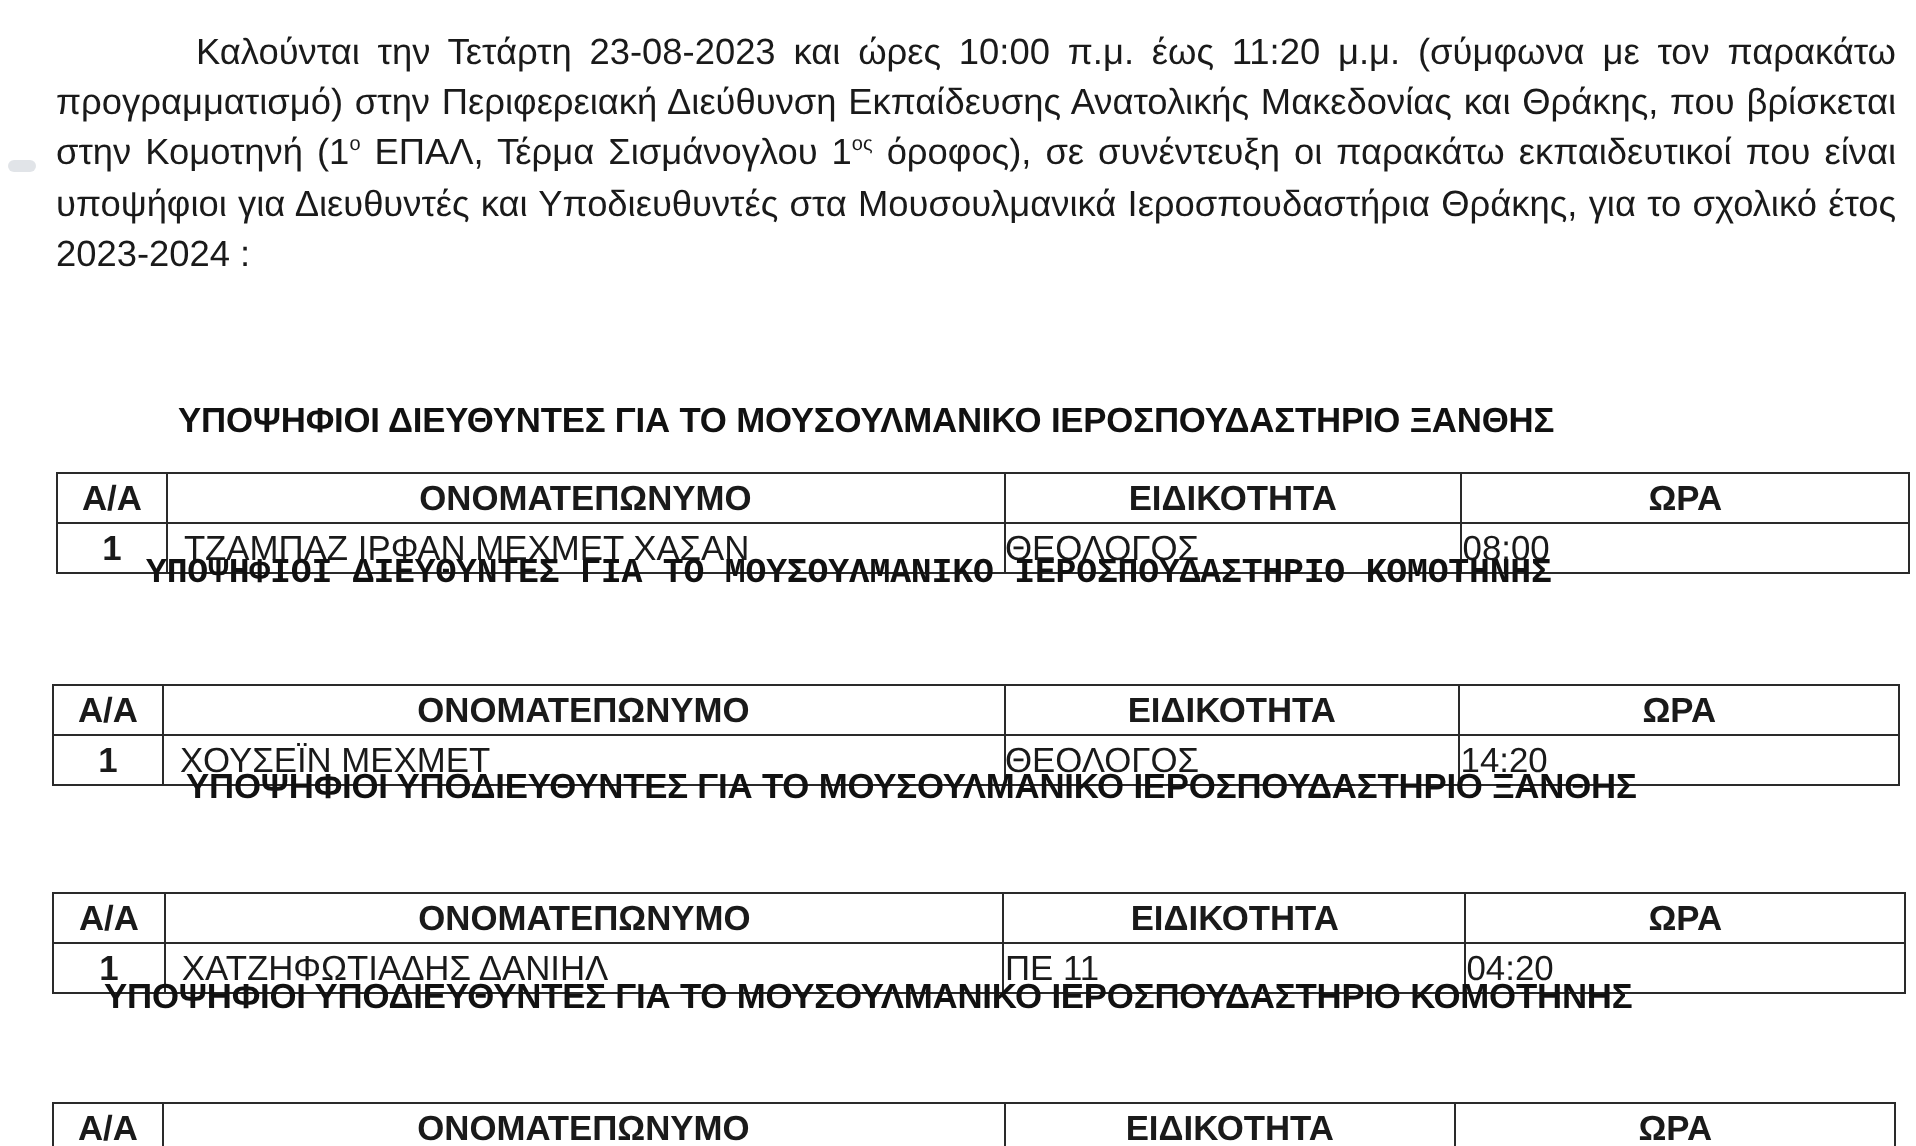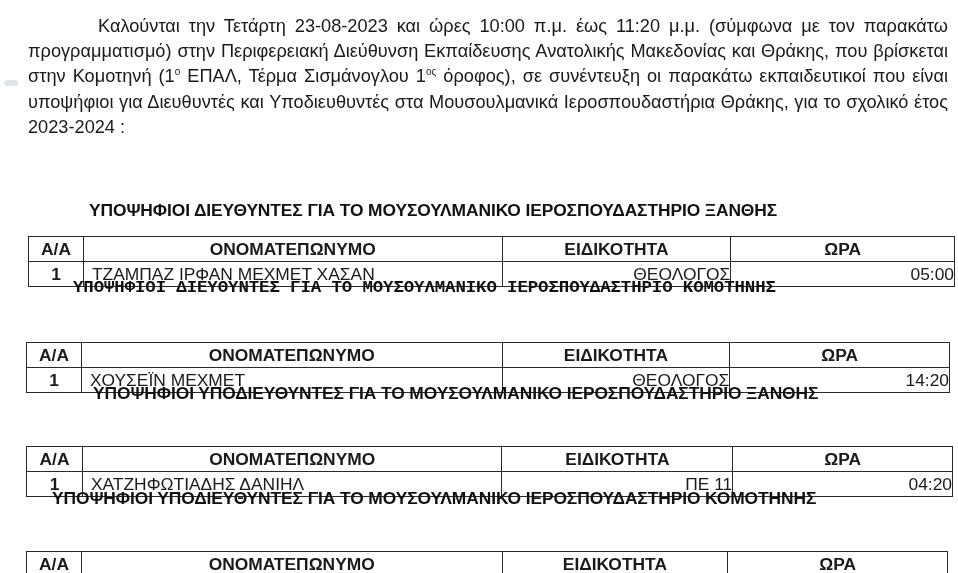--- a/index.html
+++ b/index.html
@@ -71,21 +71,21 @@
     }
     td.num {
       text-align: center;
       font-weight: bold !important;
     }
     td.name {
       text-align: left;
       padding-left: 8px !important;
     }
     td.center {
-      text-align: right;
+      text-align: left;
     }
   </style>
 </head>
 <body>
 
 <div class="scan-mark"></div>
 
 <p class="intro"><span>Καλούνται την Τετάρτη 23-08-2023 και ώρες 10:00 π.μ. έως 11:20 μ.μ. (σύμφωνα με τον παρακάτω προγραμματισμό) στην Περιφερειακή Διεύθυνση Εκπαίδευσης Ανατολικής Μακεδονίας και Θράκης, που βρίσκεται στην Κομοτηνή (1</span><sup>ο</sup><span> ΕΠΑΛ, Τέρμα Σισμάνογλου 1</span><sup>ος</sup><span> όροφος), σε συνέντευξη οι παρακάτω εκπαιδευτικοί που είναι υποψήφιοι για Διευθυντές και Υποδιευθυντές στα Μουσουλμανικά Ιεροσπουδαστήρια Θράκης, για το σχολικό έτος 2023-2024 :</span></p>
 
 <div class="section-title" style="left:89px; top:174px;margin-top:26px;">ΥΠΟΨΗΦΙΟΙ ΔΙΕΥΘΥΝΤΕΣ ΓΙΑ ΤΟ ΜΟΥΣΟΥΛΜΑΝΙΚΟ ΙΕΡΟΣΠΟΥΔΑΣΤΗΡΙΟ  ΞΑΝΘΗΣ</div>
@@ -100,21 +100,21 @@
       <tr>
     <th>Α/Α</th>
     <th>ΟΝΟΜΑΤΕΠΩΝΥΜΟ</th>
     <th>ΕΙΔΙΚΟΤΗΤΑ</th>
     <th>ΩΡΑ</th>
   </tr>
   <tr>
     <td class="num">1</td>
     <td class="name">ΤΖΑΜΠΑΖ ΙΡΦΑΝ ΜΕΧΜΕΤ ΧΑΣΑΝ</td>
     <td class="center">ΘΕΟΛΟΓΟΣ</td>
-    <td class="center">05:00</td>
+    <td class="center">08:00</td>
   </tr>
 </tbody>
   </table>
 
 <div class="section-title" style="left:73px; top:278px;font-family:Liberation Mono, monospace;">ΥΠΟΨΗΦΙΟΙ ΔΙΕΥΘΥΝΤΕΣ ΓΙΑ ΤΟ ΜΟΥΣΟΥΛΜΑΝΙΚΟ ΙΕΡΟΣΠΟΥΔΑΣΤΗΡΙΟ  ΚΟΜΟΤΗΝΗΣ</div>
 <table class="sched" style="left:26px; top:302px; width:924px;">
   <colgroup>
       <col style="width:55px">
       <col style="width:421px">
       <col style="width:228px">

